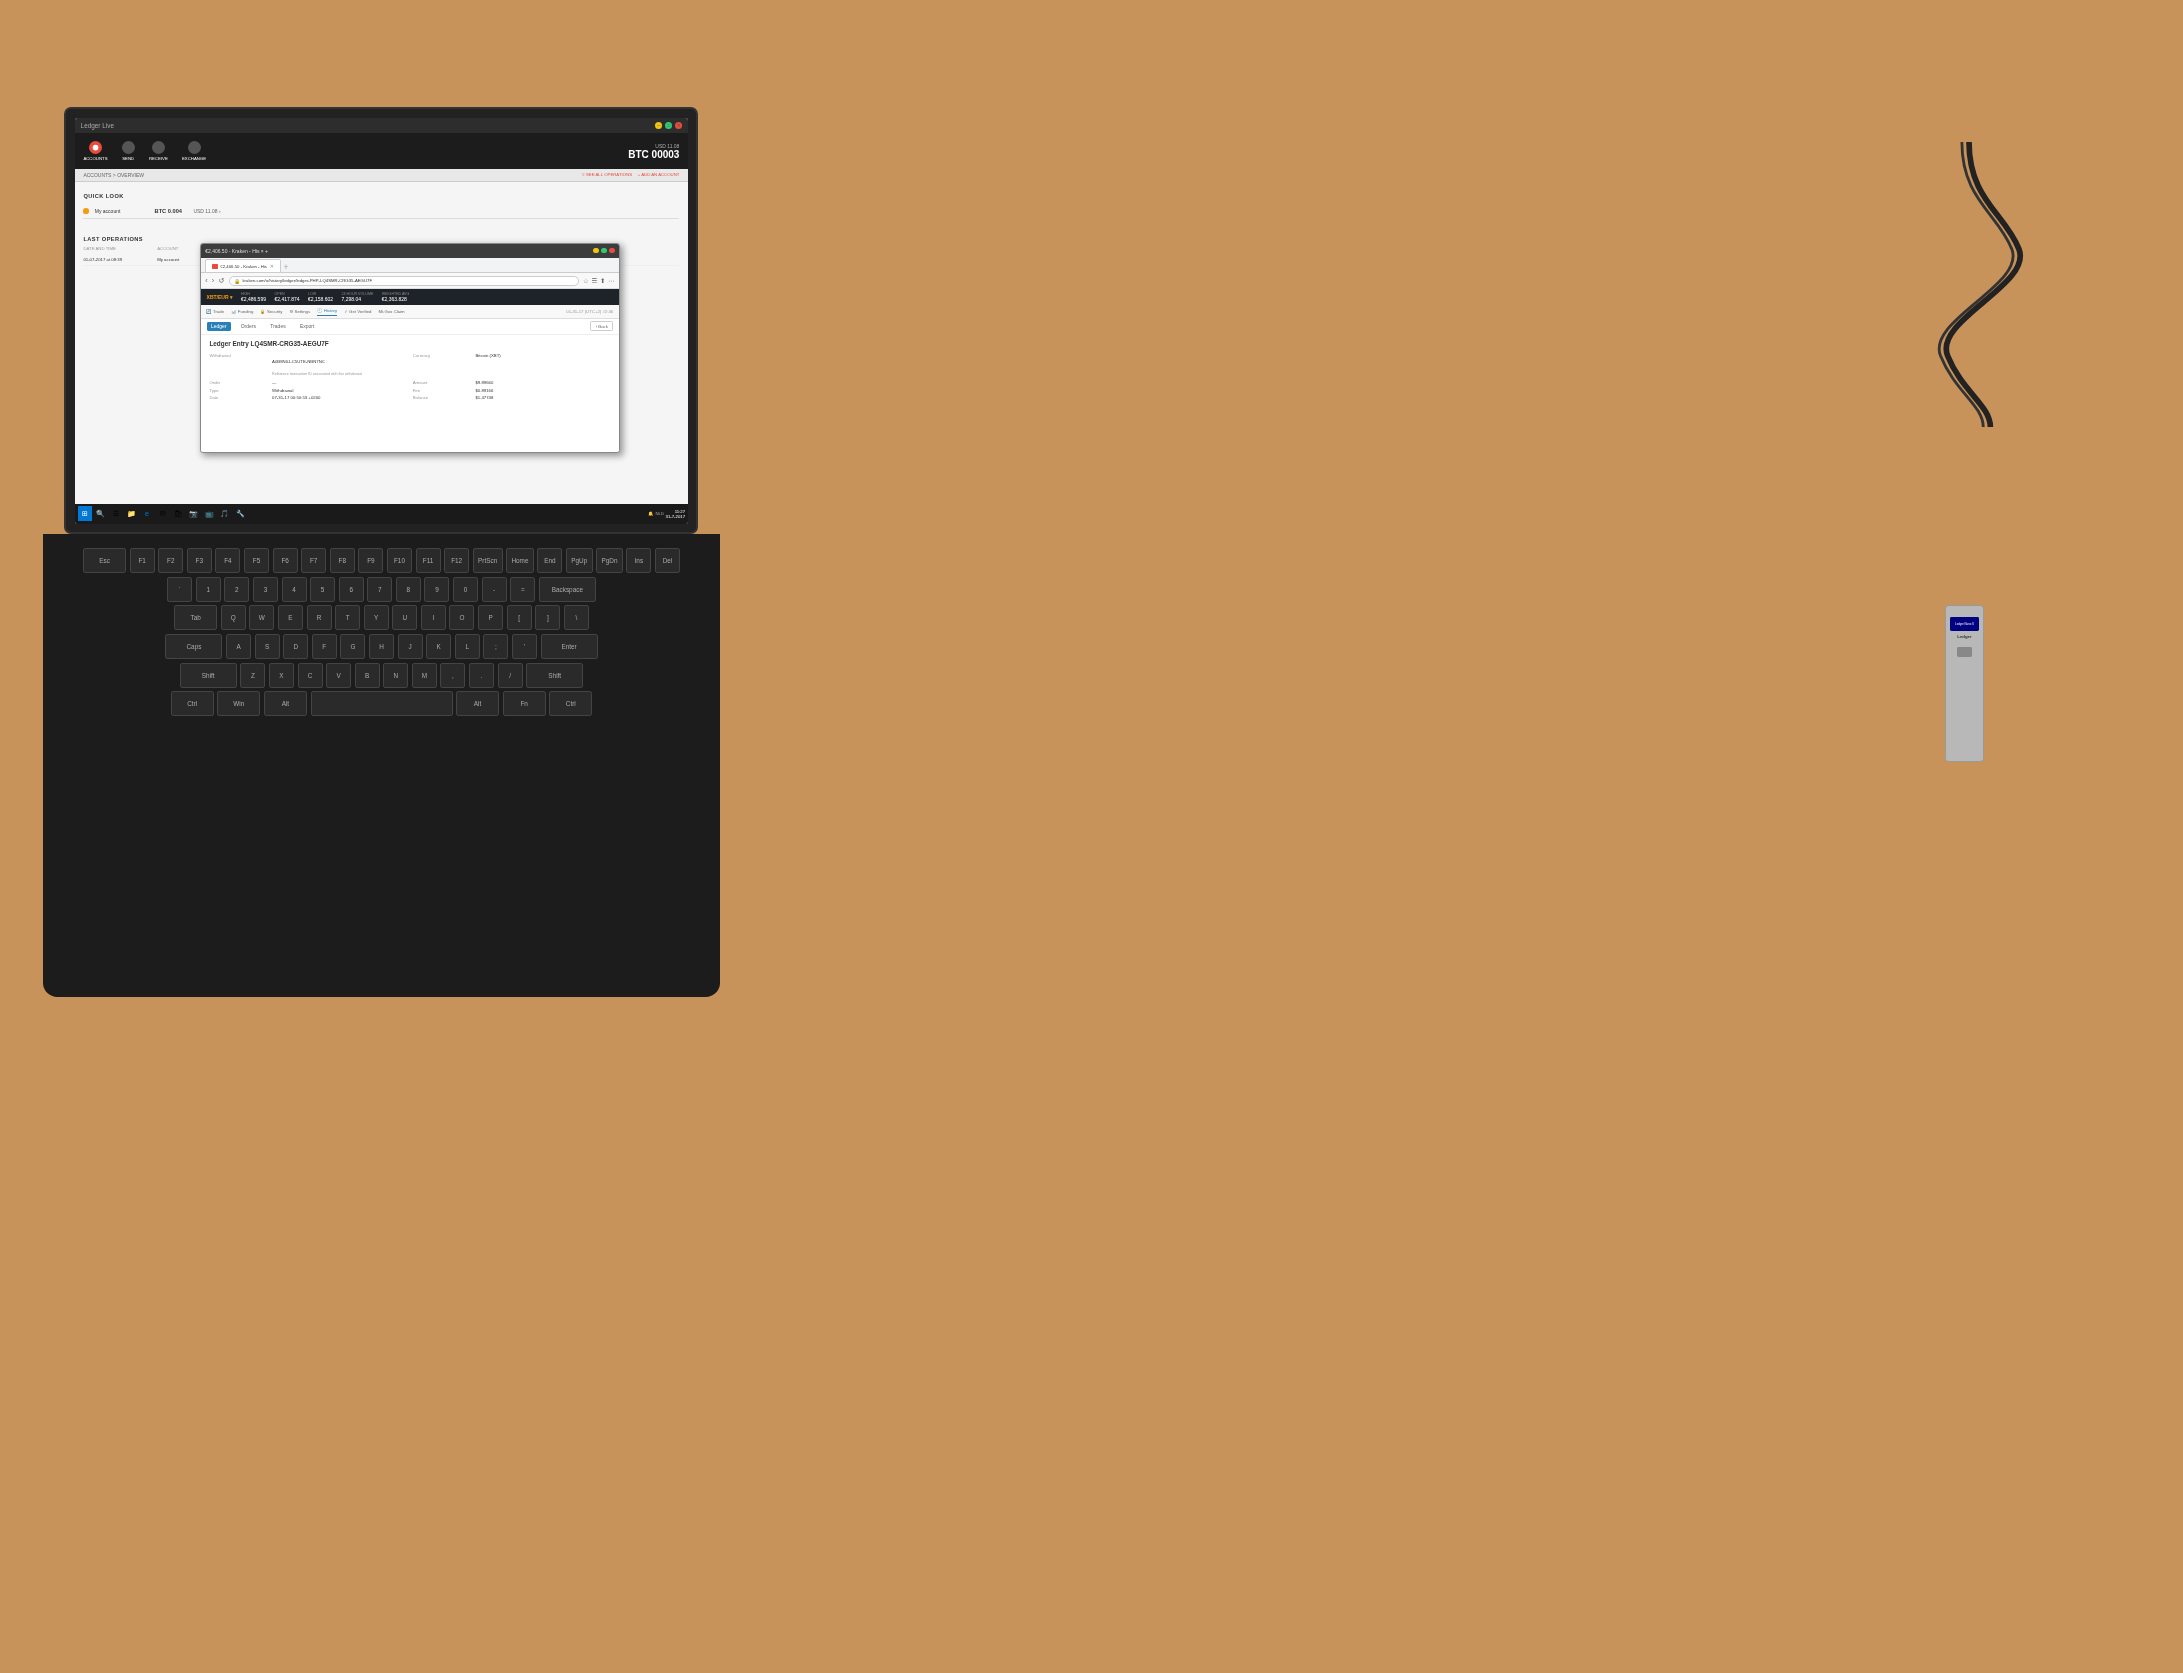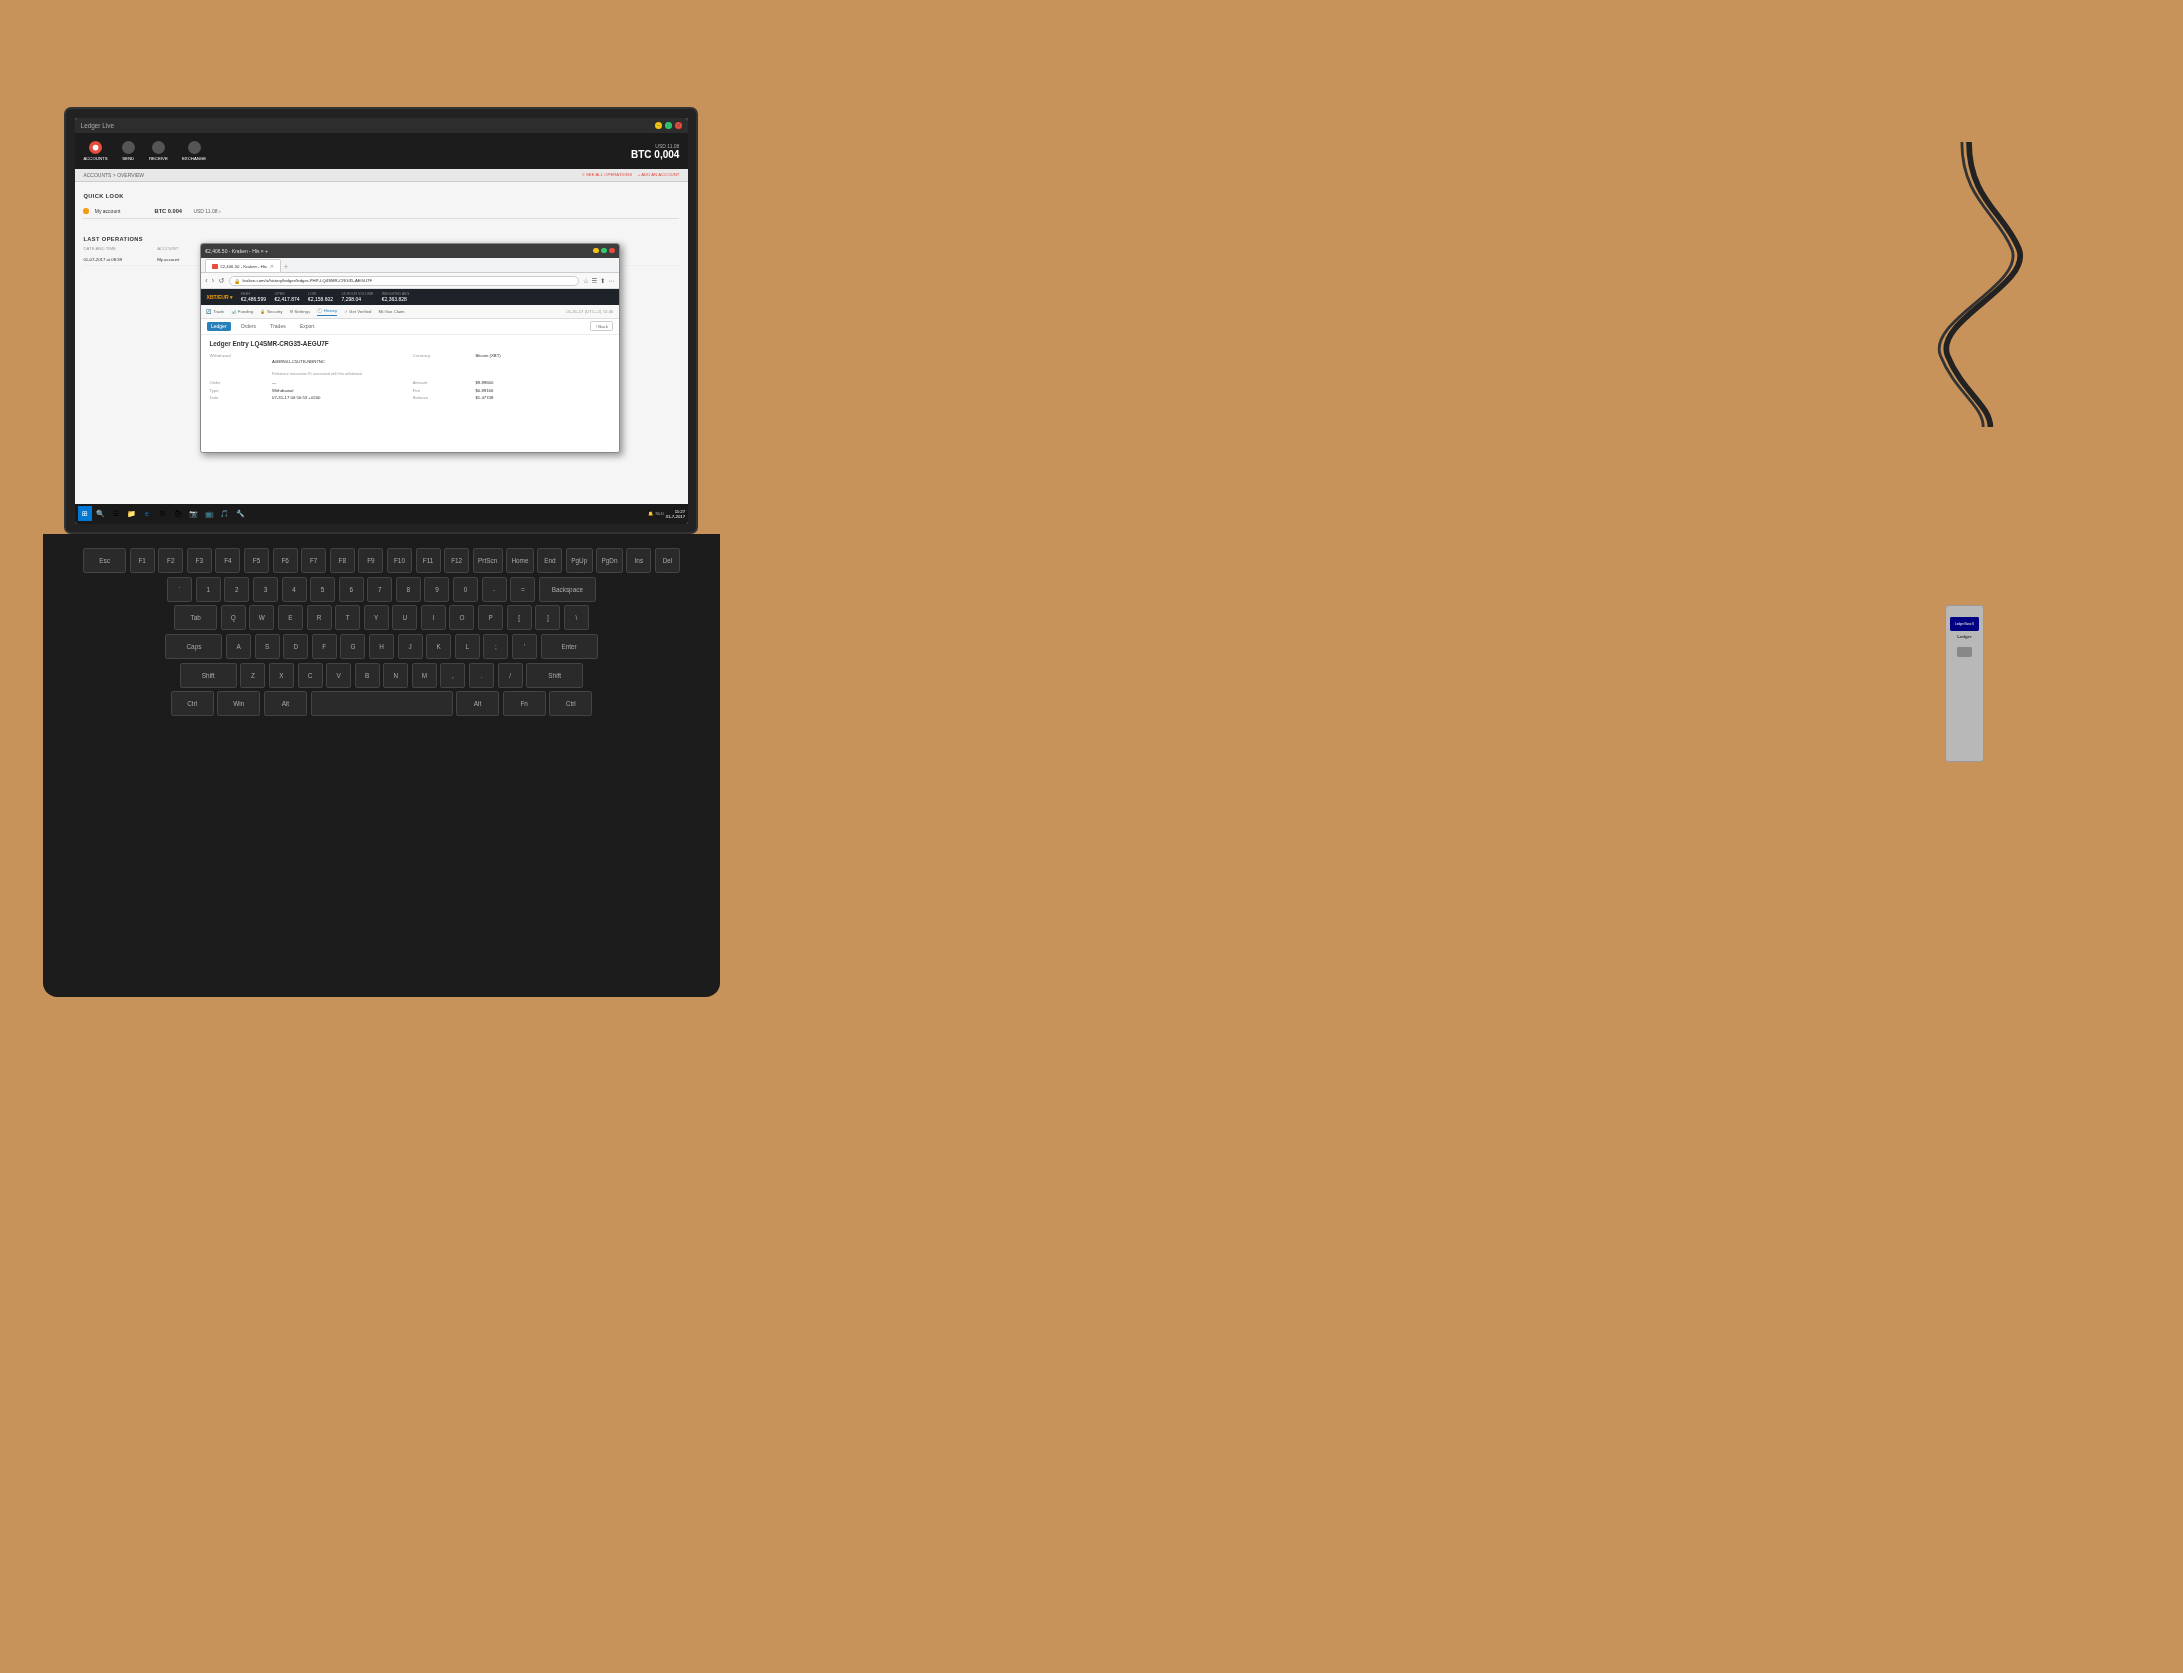--- a/index.html
+++ b/index.html
@@ -673,21 +673,21 @@
             <div class="nav-icon-group">
               <div class="nav-circle-gray"></div>
               <span class="nav-label">RECEIVE</span>
             </div>
             <div class="nav-icon-group">
               <div class="nav-circle-gray"></div>
               <span class="nav-label">EXCHANGE</span>
             </div>
             <div class="nav-balance-area">
               <div class="nav-balance-usd">USD 11.08</div>
-              <div class="nav-balance-btc">BTC 0,004</div>
+              <div class="nav-balance-btc">BTC 00003</div>
             </div>
           </div>
 
           <div class="breadcrumb-bar" style="padding: 2.8px 8.5px; background:#e8e8e8; border-bottom:0.7px solid #ccc;">
             <span class="breadcrumb">ACCOUNTS &gt; OVERVIEW</span>
             <div class="breadcrumb-actions">
               <span class="breadcrumb-btn">≡ SEE ALL OPERATIONS</span>
               <span class="breadcrumb-btn">+ ADD AN ACCOUNT</span>
             </div>
           </div>

